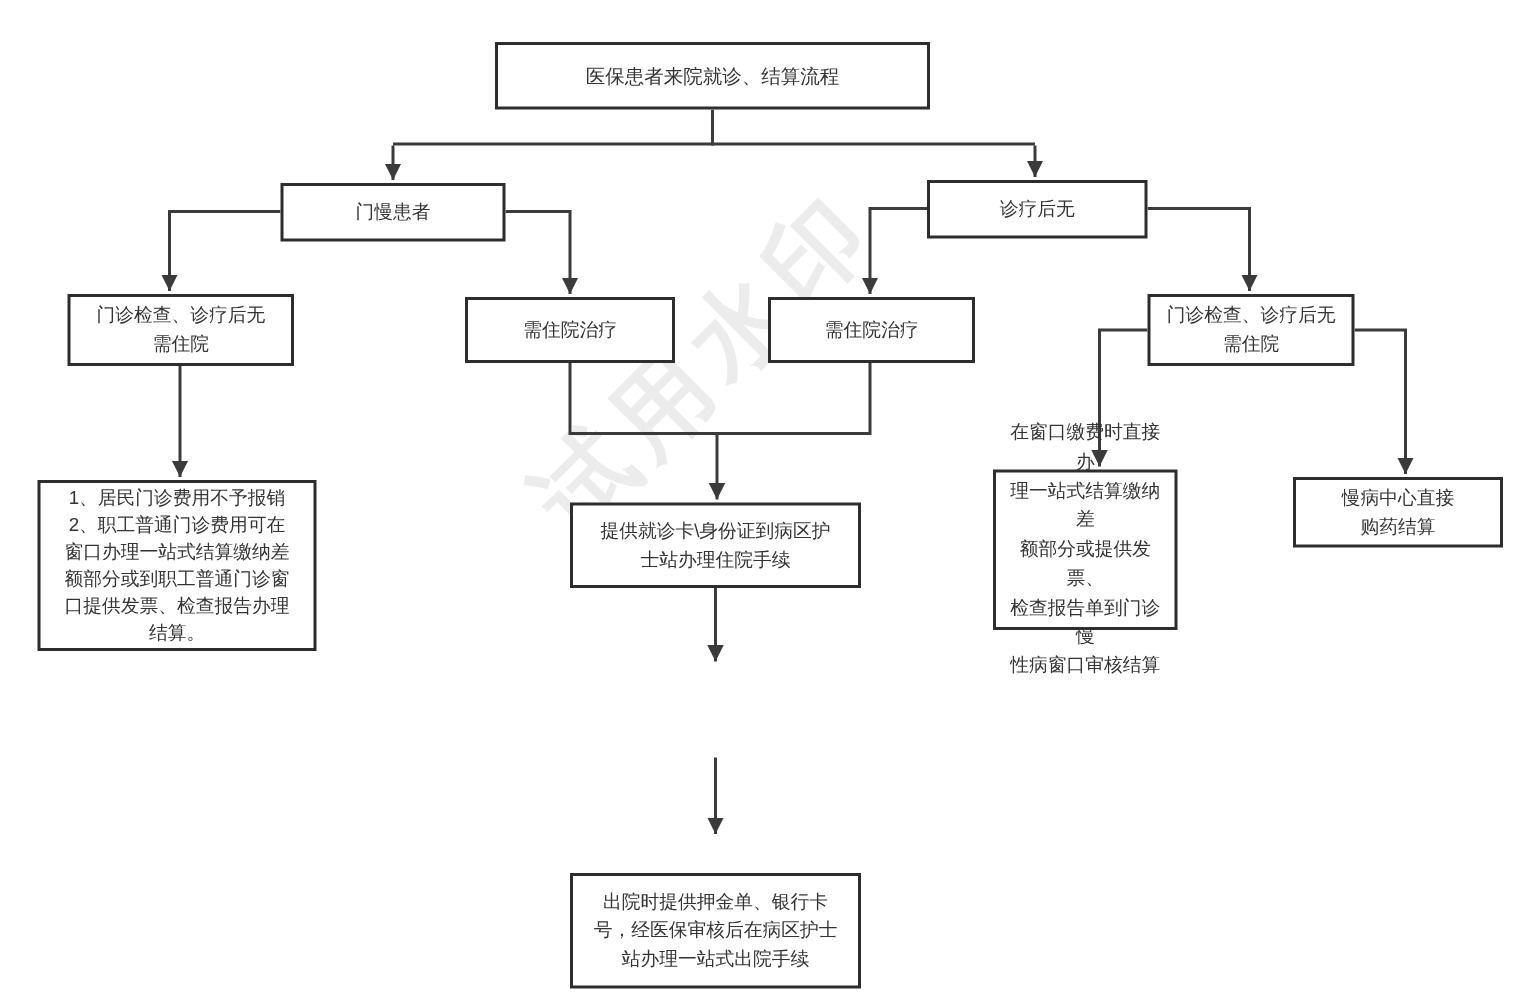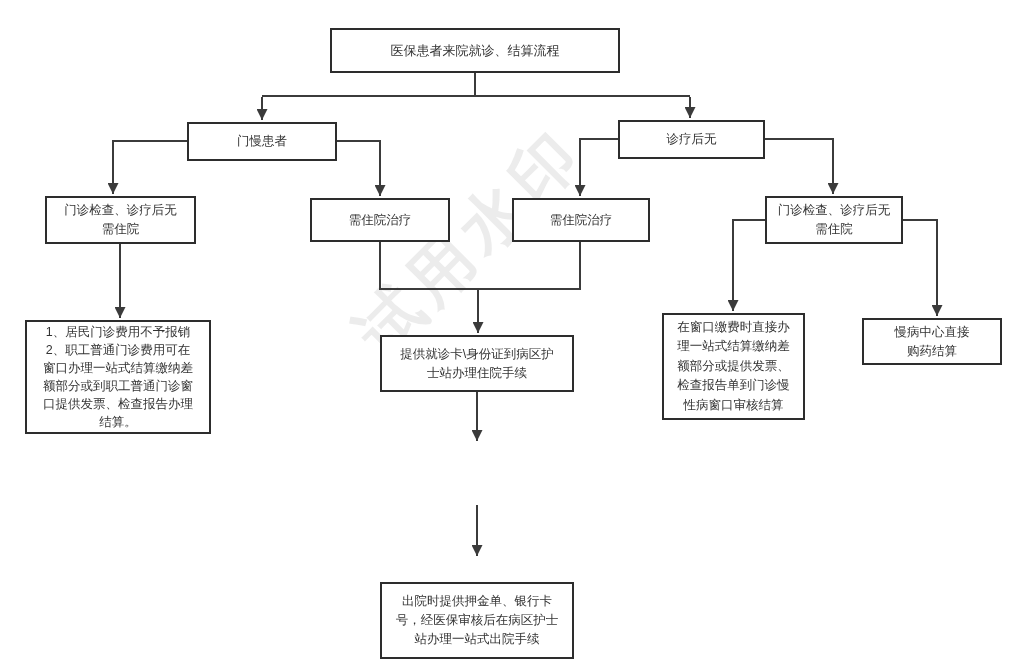--- a/index.html
+++ b/index.html
@@ -48,21 +48,21 @@
   .n2  { left: 187px; top: 122px; width: 150px; height: 39px; }
   .n3  { left: 618px; top: 120px; width: 147px; height: 39px; }
   .n4  { left: 45px;  top: 196px; width: 151px; height: 48px; }
   .n5  { left: 310px; top: 198px; width: 140px; height: 44px; }
   .n6  { left: 512px; top: 198px; width: 138px; height: 44px; }
   .n7  { left: 765px; top: 196px; width: 138px; height: 48px; }
   .n8  { left: 25px;  top: 320px; width: 186px; height: 114px; line-height: 1.45; }
   .n9  { left: 380px; top: 335px; width: 194px; height: 57px; }
   .n10 { left: 380px; top: 443px; width: 194px; height: 62px; }
   .n11 { left: 380px; top: 582px; width: 194px; height: 77px; }
-  .n12 { left: 662px; top: 313px; width: 143px; height: 107px; line-height: 1.55; }
+  .n12 { left: 662px; top: 313px; width: 123px; height: 107px; line-height: 1.55; }
   .n13 { left: 862px; top: 318px; width: 140px; height: 47px; }
 </style>
 </head>
 <body>
 
 <div class="canvas">
 
   <svg class="connectors" viewBox="0 0 1026 662" xmlns="http://www.w3.org/2000/svg">
     <defs>
       <marker id="arrow" viewBox="0 0 10 10" refX="10" refY="5" markerWidth="11" markerHeight="11" orient="auto" markerUnits="userSpaceOnUse">

